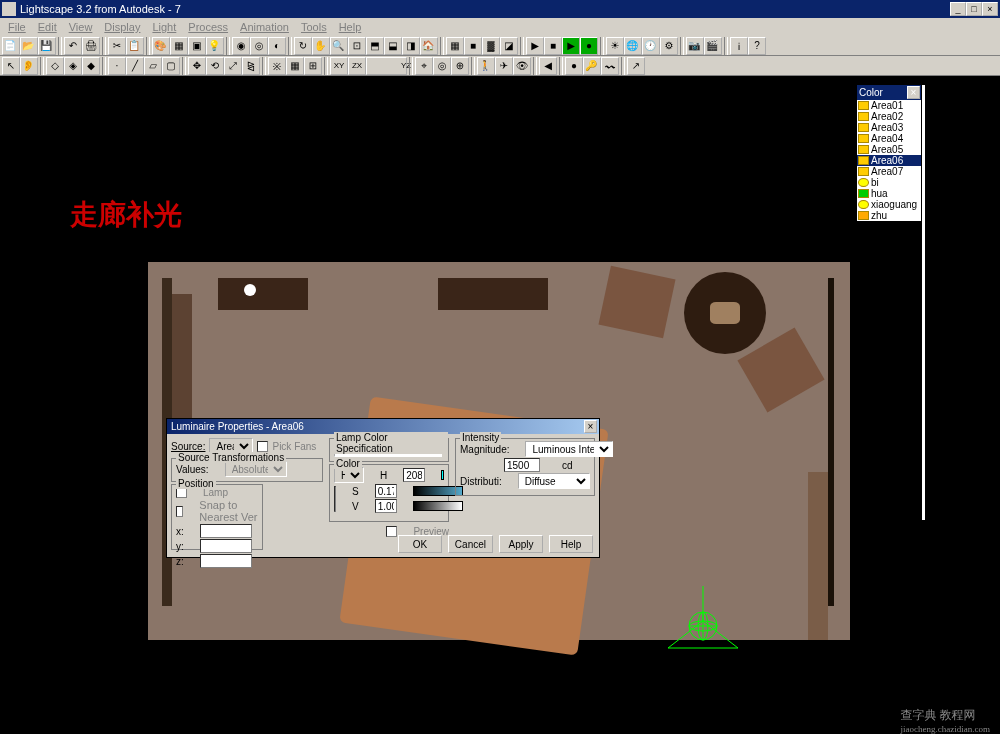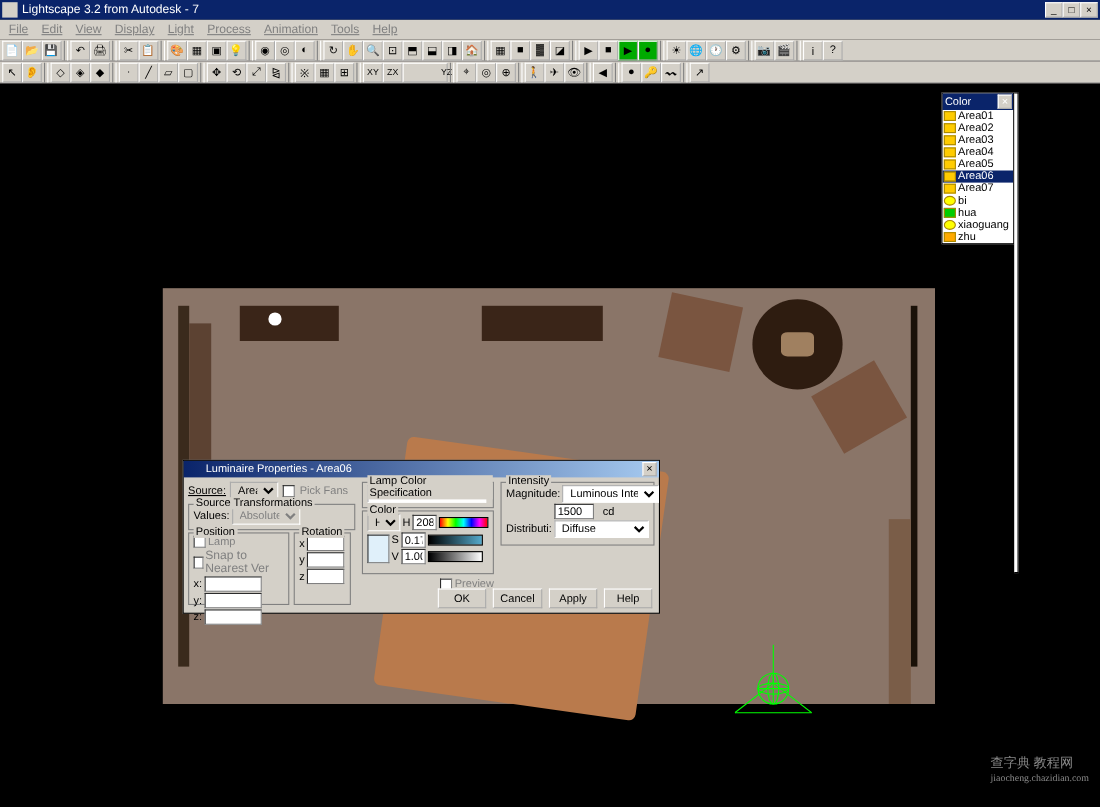--- a/index.html
+++ b/index.html
@@ -22,39 +22,39 @@
 .lumina-close { position: absolute; right: 1px; top: 1px; width: 13px; height: 13px; background: #d4d0c8; border: 1px outset #fff; text-align: center; line-height: 11px; }
 .lumina-list { background: #fff; }
 .lumina-item { display: flex; align-items: center; height: 11px; padding: 0 1px; }
 .lumina-item.sel { background: #0a246a; color: #fff; }
 .lumina-icon { width: 11px; height: 9px; margin-right: 2px; background: #fc0; border: 1px solid #a80; }
 .lumina-icon.bulb { background: #ff0; border-radius: 50%; }
 .lumina-icon.plant { background: #0c0; }
 .lumina-icon.sun { background: #fa0; }
 .lumina-ext { position: absolute; top: 84px; left: 922px; width: 4px; height: 437px; background: #fff; border: 1px solid #000; border-left: none; }
 .dialog { position: absolute; top: 418px; left: 166px; width: 434px; height: 140px; background: #d4d0c8; border: 1px solid #000; font-size: 10px; }
-.dialog-title { background: linear-gradient(90deg, #0a246a, #a6caf0); color: #fff; height: 15px; display: flex; align-items: center; padding: 0 20px; position: relative; }
+.dialog-title { background: linear-gradient(90deg, #0a246a, #a6caf0); color: #fff; height: 15px; display: flex; align-items: center; padding: 0 4px; position: relative; }
 .dialog-close { position: absolute; right: 2px; top: 1px; width: 13px; height: 13px; background: #d4d0c8; border: 1px outset #fff; text-align: center; line-height: 11px; color: #000; }
 .dialog-body { padding: 4px; display: flex; gap: 6px; }
 .src-row { display: flex; align-items: center; gap: 4px; margin-bottom: 4px; }
 .src-row label { text-decoration: underline; text-align: right; }
 .select { background: #d4d0c8; border: 1px inset #fff; height: 16px; font-size: 10px; padding: 0 2px; }
 .select.white { background: #fff; }
 .group { border: 1px solid #808080; padding: 2px 4px; position: relative; margin-bottom: 2px; }
 .group-title { position: absolute; top: -7px; left: 4px; background: #d4d0c8; padding: 0 2px; }
-.row { display: flex; align-items: center; gap: 2px; margin-bottom: 1px; }
+.row { display: flex; align-items: center; gap: 16px; margin-bottom: 1px; }
 .input { background: #fff; border: 1px inset #808080; height: 14px; font-size: 10px; padding: 0 2px; }
 .checkbox { width: 11px; height: 11px; background: #fff; border: 1px inset #808080; }
 .btn { background: #d4d0c8; border: 1px outset #fff; height: 18px; padding: 0 6px; min-width: 44px; text-align: center; font-size: 10px; }
 .colorswatch { width: 20px; height: 26px; background: #e0f0fa; border: 1px inset #808080; }
 .hue-strip { width: 50px; height: 10px; background: linear-gradient(90deg, red, yellow, lime, cyan, blue, magenta, red); border: 1px solid #000; }
 .sv-strip { width: 50px; height: 10px; background: linear-gradient(90deg, #000, #5ac); border: 1px solid #000; }
 .gizmo { position: absolute; top: 510px; left: 668px; width: 70px; height: 70px; }
 .gizmo svg { width: 100%; height: 100%; }
-.watermark { position: absolute; bottom: 22px; right: 10px; color: #888; font-size: 12px; font-family: "SimSun"; margin-left: 24px; }
+.watermark { position: absolute; bottom: 0; right: 10px; color: #888; font-size: 12px; font-family: "SimSun"; margin-left: 24px; }
 .canvas-shape { position: absolute; }
 </style>
 </head>
 <body>
 
 <div class="titlebar">
   <div class="titlebar-icon"></div>
   <div class="titlebar-text">Lightscape 3.2 from Autodesk - 7</div>
   <div class="titlebar-btns">
     <button>_</button>
@@ -163,20 +163,21 @@
 <div class="tbtn">◀</div>
 <div class="tsep"></div>
 <div class="tbtn">●</div>
 <div class="tbtn">🔑</div>
 <div class="tbtn">〰</div>
 <div class="tsep"></div>
 <div class="tbtn">↗</div>
 </div>
 
 <div class="viewport">
+  <div class="annotation">走廊补光</div>
   <div class="canvas">
 
     <div class="canvas-shape" style="top:16px;left:14px;width:10px;height:328px;background:#3a2a1c;"></div>
     <div class="canvas-shape" style="top:16px;right:16px;width:6px;height:328px;background:#1a1108;"></div>
     <div class="canvas-shape" style="top:32px;left:24px;width:20px;height:130px;background:#5c4232;"></div>
     <div class="canvas-shape" style="top:16px;left:70px;width:90px;height:32px;background:#3a2518;"></div>
     <div class="canvas-shape" style="top:16px;left:290px;width:110px;height:32px;background:#3a2518;"></div>
     <div class="canvas-shape" style="top:22px;left:96px;width:12px;height:12px;border-radius:50%;background:#fff;"></div>
     <div class="canvas-shape" style="top:10px;left:536px;width:82px;height:82px;border-radius:50%;background:#2e1c10;"></div>
     <div class="canvas-shape" style="top:40px;left:562px;width:30px;height:22px;background:#a08060;border-radius:20%;"></div>
@@ -296,35 +297,20 @@
             </div>
           <div class="row">
               <span>y:</span>
               <input class="input" style="width: 52px;">
             </div>
           <div class="row">
               <span>z:</span>
               <input class="input" style="width: 52px;">
             </div>
         </div>
-        <div class="group" style="width:52px;height:66px;">
-          <span class="group-title">Rotation</span>
-          <div class="row">
-              <span>x</span>
-              <input class="input" style="width: 34px;">
-            </div>
-          <div class="row">
-              <span>y</span>
-              <input class="input" style="width: 34px;">
-            </div>
-          <div class="row">
-              <span>z</span>
-              <input class="input" style="width: 34px;">
-            </div>
-        </div>
       </div>
     </div>
 
     <div style="width:120px;">
       <div class="group" style="height:24px;">
         <span class="group-title">Lamp Color Specification</span>
         <select class="select white" style="width:108px;"><option>D65WHITE</option></select>
       </div>
       <div class="group" style="height:58px;">
         <span class="group-title">Color</span>

